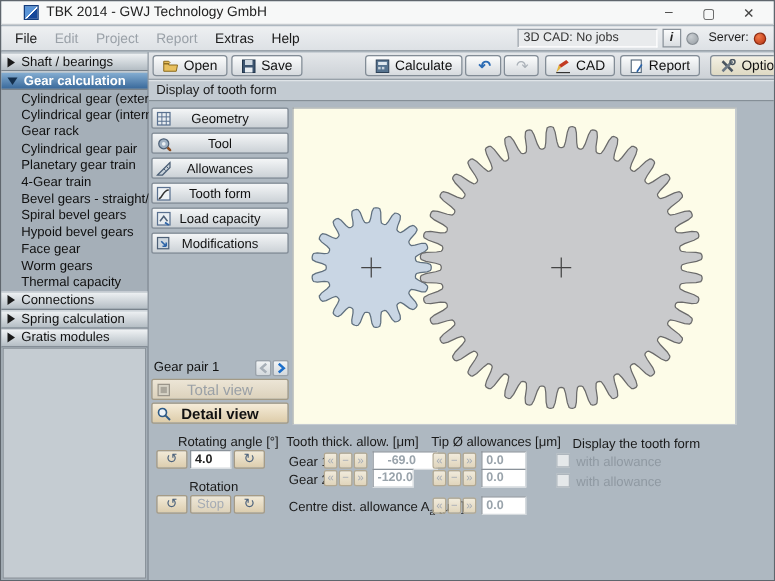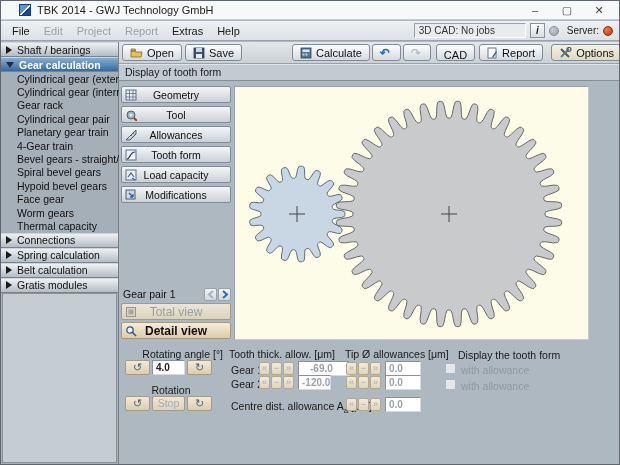--- a/index.html
+++ b/index.html
@@ -50,21 +50,21 @@
   .tree-header.active { background:linear-gradient(#85aed2,#39699b); color:#fff; font-weight:bold; }
   .tri-right { width:0; height:0; border-top:4px solid transparent; border-bottom:4px solid transparent; border-left:6px solid #1a1a1a; }
   .tri-down { width:0; height:0; border-left:4px solid transparent; border-right:4px solid transparent; border-top:6px solid #14304e; }
   .tree-item { height:13.4px; display:flex; align-items:center; font-size:10.5px; color:#101010; padding-left:16px; white-space:nowrap; }
   .tree-item.selected { background:linear-gradient(#3a71a8,#245184); color:#fff; font-weight:bold; }
   #sidebar-filler { flex:1; margin:0 1px 1px 1px; background:#c5ccd2; border:1px solid #8a939b; }
   
   #main { flex:1; display:flex; flex-direction:column; background:#aeb8c1; }
   #toolbar { height:22px; background:linear-gradient(#e4e7ea,#ccd1d6); border-bottom:1px solid #98a1a9;
     display:flex; align-items:center; padding:0 3px; }
-  .tb-btn { height:17px; display:inline-flex; align-items:center; justify-content:space-between; gap:4px;
+  .tb-btn { height:17px; display:inline-flex; align-items:center; justify-content:flex-end; gap:4px;
     border:1px solid #828c96; border-radius:3px; background:linear-gradient(#fcfdfd,#d6dade);
     font-size:11px; color:#111; padding:0 7px; }
   .tb-btn.beige { background:linear-gradient(#f4f1e4,#ded9c3); }
   .tb-glyph { font-size:12px; line-height:12px; }
   #undo-btn .tb-glyph { color:#2c6cb4; font-weight:bold; }
   #redo-btn .tb-glyph { color:#aab1b8; }
   #subheader { height:17px; background:#c3cbd2; border-bottom:1px solid #858f97; border-top:1px solid #dfe4e8;
     font-size:10.5px; color:#1a1a1a; padding-left:6px; line-height:15px; }
   #content { position:relative; flex:1; }
   
@@ -159,24 +159,20 @@
       <div class="tree-header">
         <span class="tri-right"></span>
         <span>Connections</span>
       </div>
       <div class="tree-header">
         <span class="tri-right"></span>
         <span>Spring calculation</span>
       </div>
       <div class="tree-header">
         <span class="tri-right"></span>
-        <span>Belt calculation</span>
-      </div>
-      <div class="tree-header">
-        <span class="tri-right"></span>
         <span>Gratis modules</span>
       </div>
       <div id="sidebar-filler"></div>
     </div>
 
     <div id="main">
 
       <div id="toolbar">
         <div class="tb-btn">
           <svg width="13" height="12">
@@ -200,21 +196,21 @@
               <rect x="5.5" y="6.5" width="2" height="2" fill="#c8d3dc"></rect>
             </svg>
           <span>Calculate</span>
         </div>
         <div class="tb-btn" style="margin-left:2px;width:29px;" id="undo-btn">
           <span class="tb-glyph">↶</span>
         </div>
         <div class="tb-btn" style="margin-left:2px;width:28px;" id="redo-btn">
           <span class="tb-glyph">↷</span>
         </div>
-        <div class="tb-btn" style="margin-left:5px;flex-direction:column;">
+        <div class="tb-btn" style="margin-left:5px;">
           <svg width="13" height="12">
               <path d="M1 11 L3 5 L5 7 Z" fill="#e3b33c"></path>
               <path d="M3 5 L9 1 L11 3 L5 7 Z" fill="#c23b22"></path>
               <path d="M1 11 L12 11" stroke="#333" stroke-width="1"></path>
             </svg>
           <span>CAD</span>
         </div>
         <div class="tb-btn" style="margin-left:4px;">
           <svg width="11" height="12">
               <rect x="1" y="1" width="8" height="10" fill="#fff" stroke="#55687a" stroke-width="0.9"></rect>

